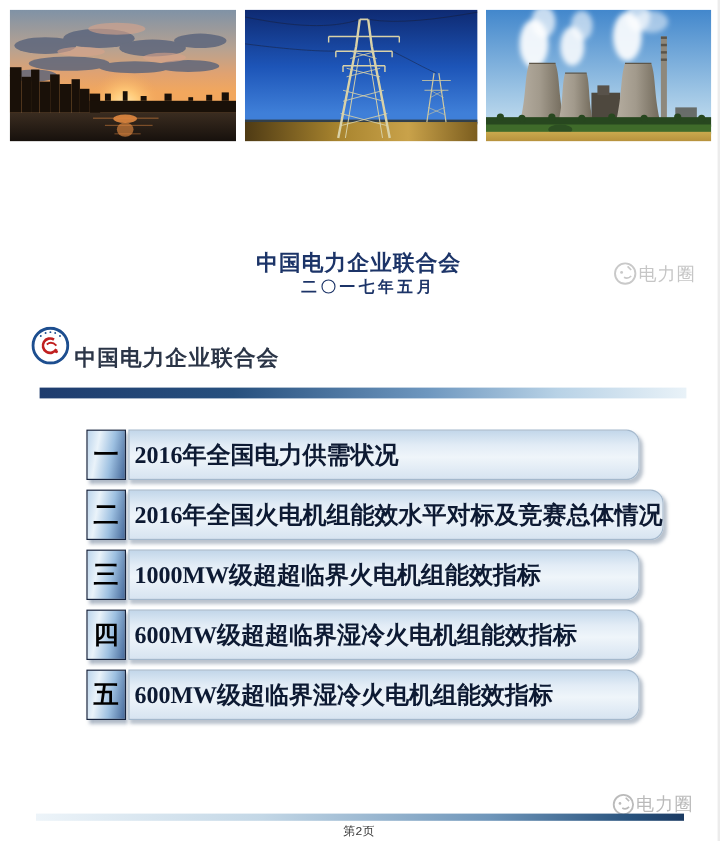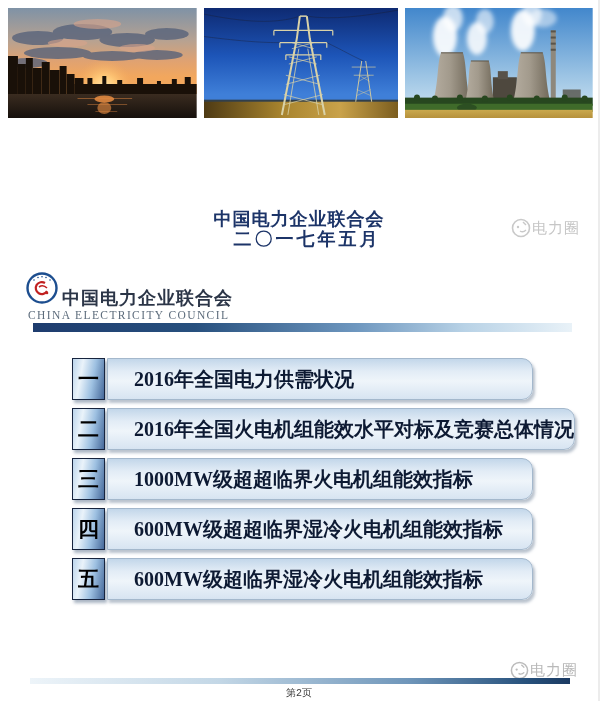--- a/index.html
+++ b/index.html
@@ -22,21 +22,21 @@
   .main-title {
     position:absolute; top:134px; left:0; width:100%;
     text-align:center; color:#1c3468; font-weight:bold;
     font-size:26px; line-height:29px; letter-spacing:1px;
   }
   .org-block {
     position:absolute; top:209px; left:0; width:100%;
     text-align:center; color:#1c3468; font-weight:bold;
   }
   .org-name { font-size:18px; line-height:20px; letter-spacing:1px; }
-  .org-date { font-size:18px; line-height:20px; letter-spacing:3px;padding-left:16px; }
+  .org-date { font-size:13px; line-height:20px; letter-spacing:3px;padding-left:16px; }
 
   
   .watermark { position:absolute; display:flex; align-items:center; gap:1px; color:#c6c6c6; }
   .wm-top { top:218px; right:18px; }
   .wm-bottom { top:661px; right:20px; color:#b9b9b9; }
   .watermark .wm-text { font-size:15px; letter-spacing:1px; }
   .watermark svg { display:block; }
 
   
   .header-band { position:absolute; top:266px; left:0; width:100%; height:66px; }
@@ -58,21 +58,21 @@
     width:33px; height:42px; flex:0 0 33px;
     display:flex; align-items:center; justify-content:center;
     background:linear-gradient(100deg, #bcd5ec 0%, #eaf3fa 28%, #9dc0e1 62%, #46699a 100%);
     border:1px solid #17243e;
     box-shadow:2px 3px 3px rgba(100,120,145,.55);
     font-family:"Liberation Serif", serif;
     font-weight:bold; font-size:21px; color:#000;
   }
   .toc-bar {
     flex:1; margin-left:2px; height:42px;
-    display:flex; align-items:center; padding-left:26px;
+    display:flex; align-items:center; padding-left:4px;
     background:linear-gradient(180deg, #c3d7ea 0%, #e2ecf6 30%, #eff5fa 55%, #d7e4f1 100%);
     border:1px solid #a4b8cc; border-radius:0 11px 11px 0;
     box-shadow:2px 3px 3px rgba(100,120,145,.45);
   }
   .toc-label {
     font-family:"Liberation Serif", serif; font-weight:bold;
     font-size:20px; color:#0d1a33; white-space:nowrap; letter-spacing:0;
   }
 
   
@@ -303,21 +303,20 @@
         <circle cx="12" cy="5.5" r="0.8"></circle>
         <circle cx="16" cy="4.8" r="0.8"></circle>
       <circle cx="20" cy="5.5" r="0.8"></circle>
         <circle cx="24" cy="8" r="0.8"></circle>
     </g>
     <path d="M19,11 a6,6 0 1,0 2,8" fill="none" stroke="#c02020" stroke-width="2.2"></path>
     <path d="M13,15 q4,-3 8,1" fill="none" stroke="#c02020" stroke-width="1.6"></path>
     <circle cx="21" cy="21" r="1.3" fill="#c02020"></circle>
   </svg>
   <div class="logo-cn">中国电力企业联合会</div>
-  <div class="logo-en">CHINA ELECTRICITY COUNCIL</div>
 </div>
 <div class="header-rule"></div>
 
 <div class="toc">
 
   <div class="toc-row">
     <div class="toc-num">一</div>
     <div class="toc-bar">
       <span class="toc-label">2016年全国电力供需状况</span>
     </div>

